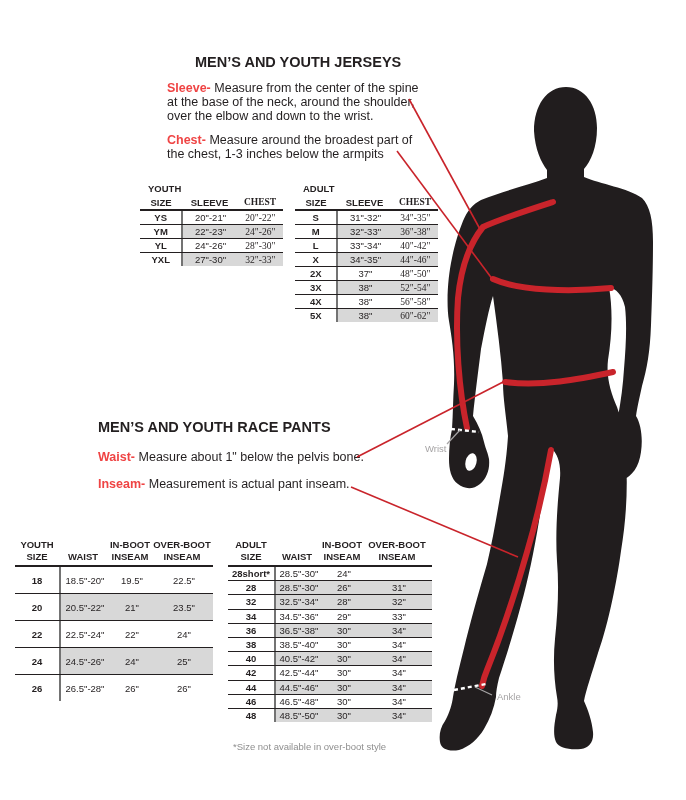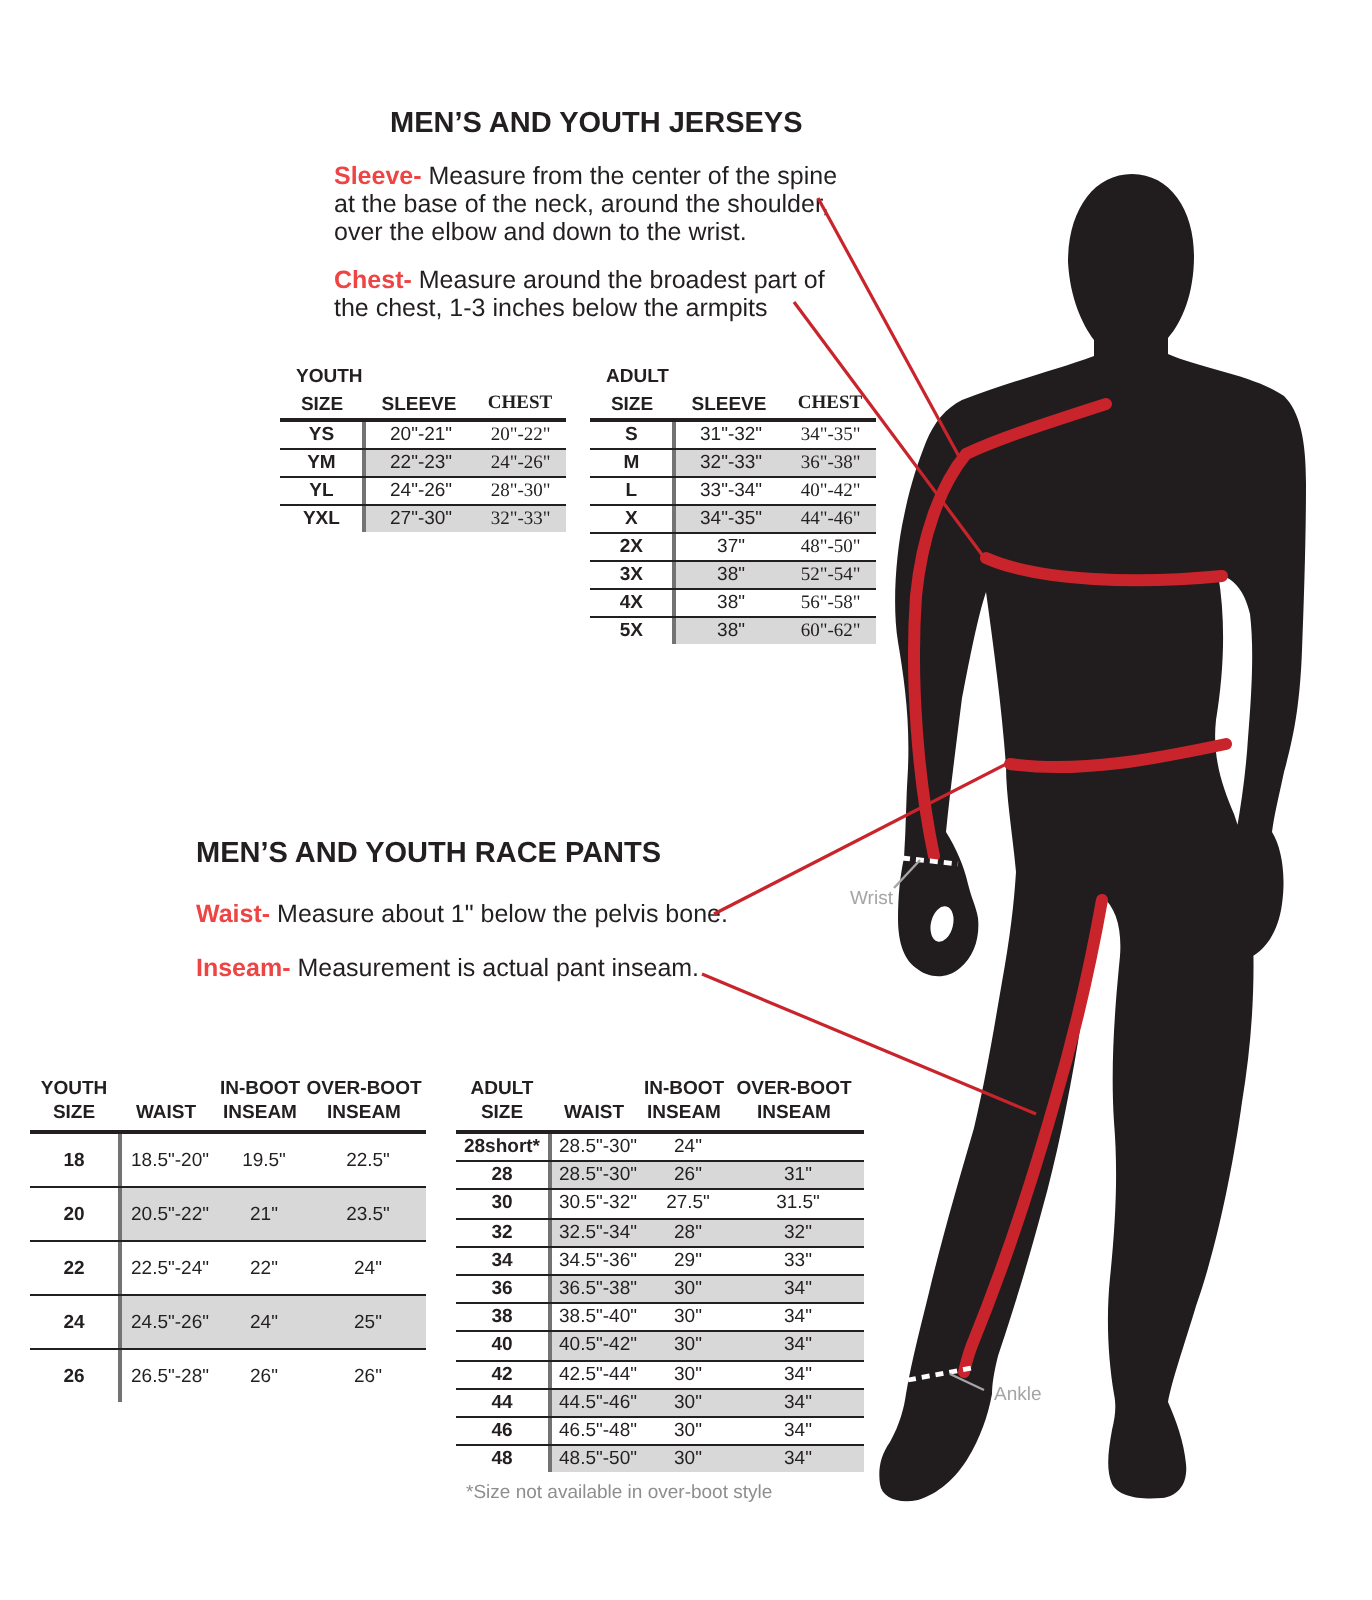--- a/index.html
+++ b/index.html
@@ -258,26 +258,20 @@
           <div></div>
         </div>
 
         <div class="row alt">
           <div>28</div>
           <div>28.5"-30"</div>
           <div>26"</div>
           <div>31"</div>
         </div>
 
-        <div class="row">
-          <div>30</div>
-          <div>30.5"-32"</div>
-          <div>27.5"</div>
-          <div>31.5"</div>
-        </div>
 
         <div class="row alt">
           <div>32</div>
           <div>32.5"-34"</div>
           <div>28"</div>
           <div>32"</div>
         </div>
 
         <div class="row">
           <div>34</div>

